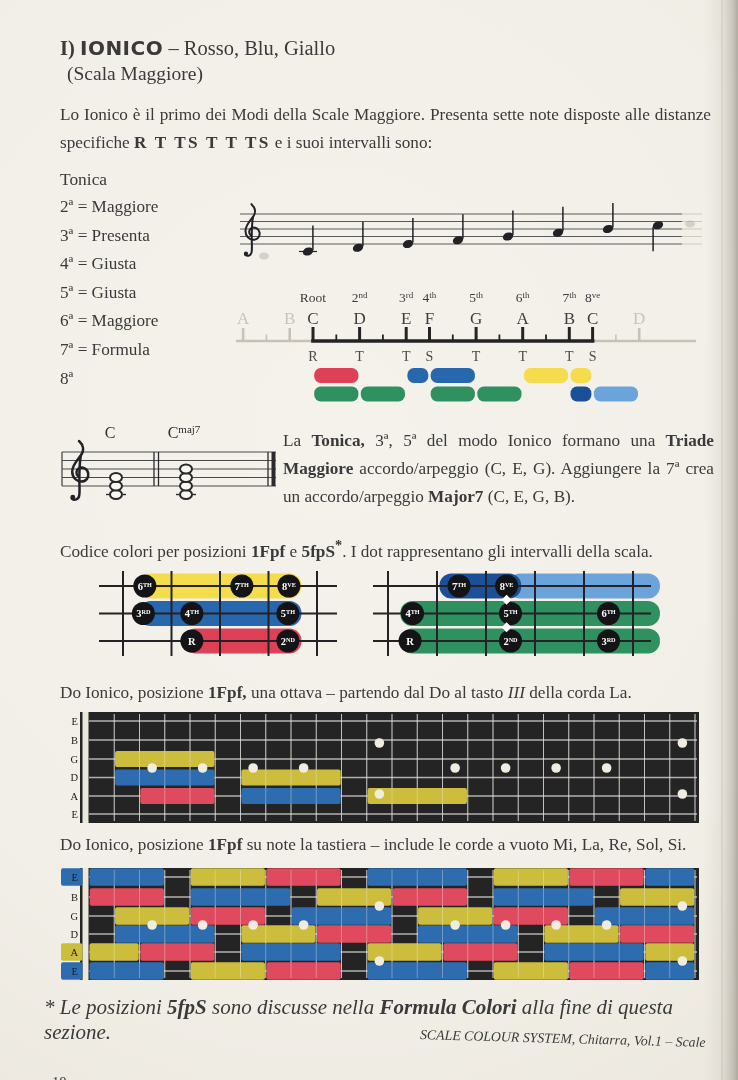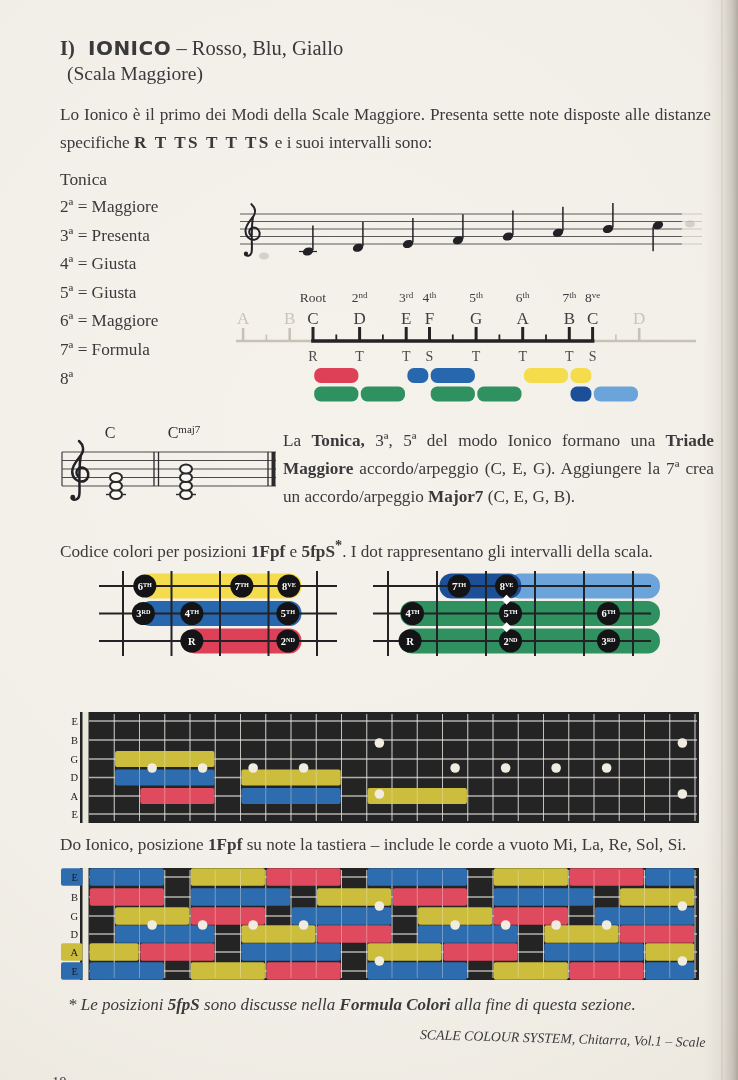--- a/index.html
+++ b/index.html
@@ -2,33 +2,33 @@
 <html><head>
 <meta charset="utf-8">
 <style>
   html,body{margin:0;padding:0;background:#d8d3c8;}
   .page{position:relative;width:738px;height:1080px;overflow:hidden;
     background:radial-gradient(120% 90% at 45% 40%, #f5f2ec 0%, #f2efe8 55%, #ebe7de 85%, #e2ddd2 100%);
     font-family:"Liberation Serif",serif;color:#3a3a3c;}
   .abs{position:absolute;}
   .title-line{left:60px;top:36px;font-size:20.5px;white-space:nowrap;}
   .num{font-weight:bold;}
-  .ttl{font-family:"DejaVu Sans",sans-serif;font-weight:bold;font-size:20px;letter-spacing:.5px;margin-left:8px;}
+  .ttl{font-family:"DejaVu Sans",sans-serif;font-weight:bold;font-size:20px;letter-spacing:.5px;}
   .subtitle{left:67px;top:63px;font-size:19.5px;}
   .para{font-size:17.2px;line-height:28px;text-align:justify;}
   #intro{left:60px;top:101px;width:651px;}
   #triad{left:283px;top:427px;width:431px;}
   .b{font-weight:bold;} .i{font-style:italic;} .ls{letter-spacing:2.2px;margin-top:38px;}
   #tonica{left:60px;top:169px;font-size:17.4px;font-weight:normal;}
   #interval-items{left:60px;top:197px;}
   .int-item{font-size:17.2px;height:28.6px;white-space:nowrap;}
   #codice{left:60px;top:537px;width:656px;font-size:17.2px;}
   .caption{left:60px;top:0;width:660px;font-size:17.2px;white-space:nowrap;}
   #cap1{top:683px;} #cap2{top:835px;}
-  #footnote{left:68px;top:995px;width:666px;font-size:17px;}
+  #footnote{left:44px;top:995px;width:666px;font-size:21px;}
   #pageno{left:52px;top:1074px;font-size:14.5px;}
   #booktitle{right:32px;top:1031px;font-size:13.8px;font-style:italic;transform:rotate(1.6deg);}
   .edge{right:0;top:0;width:34px;height:1080px;
     background:linear-gradient(to right, rgba(120,110,95,0) 0%, rgba(120,110,95,.10) 55%, rgba(90,80,66,.26) 85%, rgba(70,62,50,.38) 100%);}
   .crease{right:15px;top:0;width:2px;height:1080px;background:rgba(100,90,75,.10);}
   svg text{font-family:"Liberation Serif",serif;}
 </style>
 </head>
 <body>
 
@@ -246,20 +246,21 @@
         <text text-anchor="middle" font-size="10.5" font-weight="bold" font-family="&quot;DejaVu Sans&quot;,sans-serif" fill="#fff" x="327.05" y="78.5">R</text>
         <circle cx="427.5" cy="75" r="11.5" fill="#141416"></circle>
         <text text-anchor="middle" font-size="10.5" font-weight="bold" font-family="&quot;DejaVu Sans&quot;,sans-serif" fill="#fff" x="427.5" y="78.5">2<tspan dy="-3" font-size="6.2">ND</tspan></text>
         <circle cx="525.5" cy="75" r="11.5" fill="#141416"></circle>
         <text text-anchor="middle" font-size="10.5" font-weight="bold" font-family="&quot;DejaVu Sans&quot;,sans-serif" fill="#fff" x="525.5" y="78.5">3<tspan dy="-3" font-size="6.2">RD</tspan></text>
         <rect x="420.08" y="30.25" width="7" height="7" fill="#fff" transform="rotate(45 423.58 33.75)"></rect>
         <rect x="420.08" y="57.75" width="7" height="7" fill="#fff" transform="rotate(45 423.58 61.25)"></rect>
       </g>
     </svg>
 
+  <div class="abs caption" id="cap1"><span class="">Do Ionico, posizione </span><span class="b ">1Fpf,</span><span class=""> una ottava – partendo dal Do al tasto </span><span class="i ">III</span><span class=""> della corda La.</span></div>
   <svg class="abs" id="board1" style="left:58px;top:708px" width="645" height="120">
       <rect x="22" y="4" width="619" height="111" fill="#242425"></rect>
       <rect x="24.5" y="4" width="6" height="111" fill="#eae7dc"></rect>
       <line x1="31" y1="13" x2="639" y2="13" stroke="#b2b0ac" stroke-width="1.3"></line>
       <line x1="31" y1="32" x2="639" y2="32" stroke="#b2b0ac" stroke-width="1.3"></line>
       <line x1="31" y1="51" x2="639" y2="51" stroke="#b2b0ac" stroke-width="1.3"></line>
       <line x1="31" y1="69.5" x2="639" y2="69.5" stroke="#b2b0ac" stroke-width="1.3"></line>
       <line x1="31" y1="88" x2="639" y2="88" stroke="#b2b0ac" stroke-width="1.3"></line>
       <line x1="31" y1="106" x2="639" y2="106" stroke="#b2b0ac" stroke-width="1.3"></line>
       <line x1="56.25" y1="6" x2="56.25" y2="113" stroke="rgba(222,222,220,0.7)" stroke-width="1"></line>

